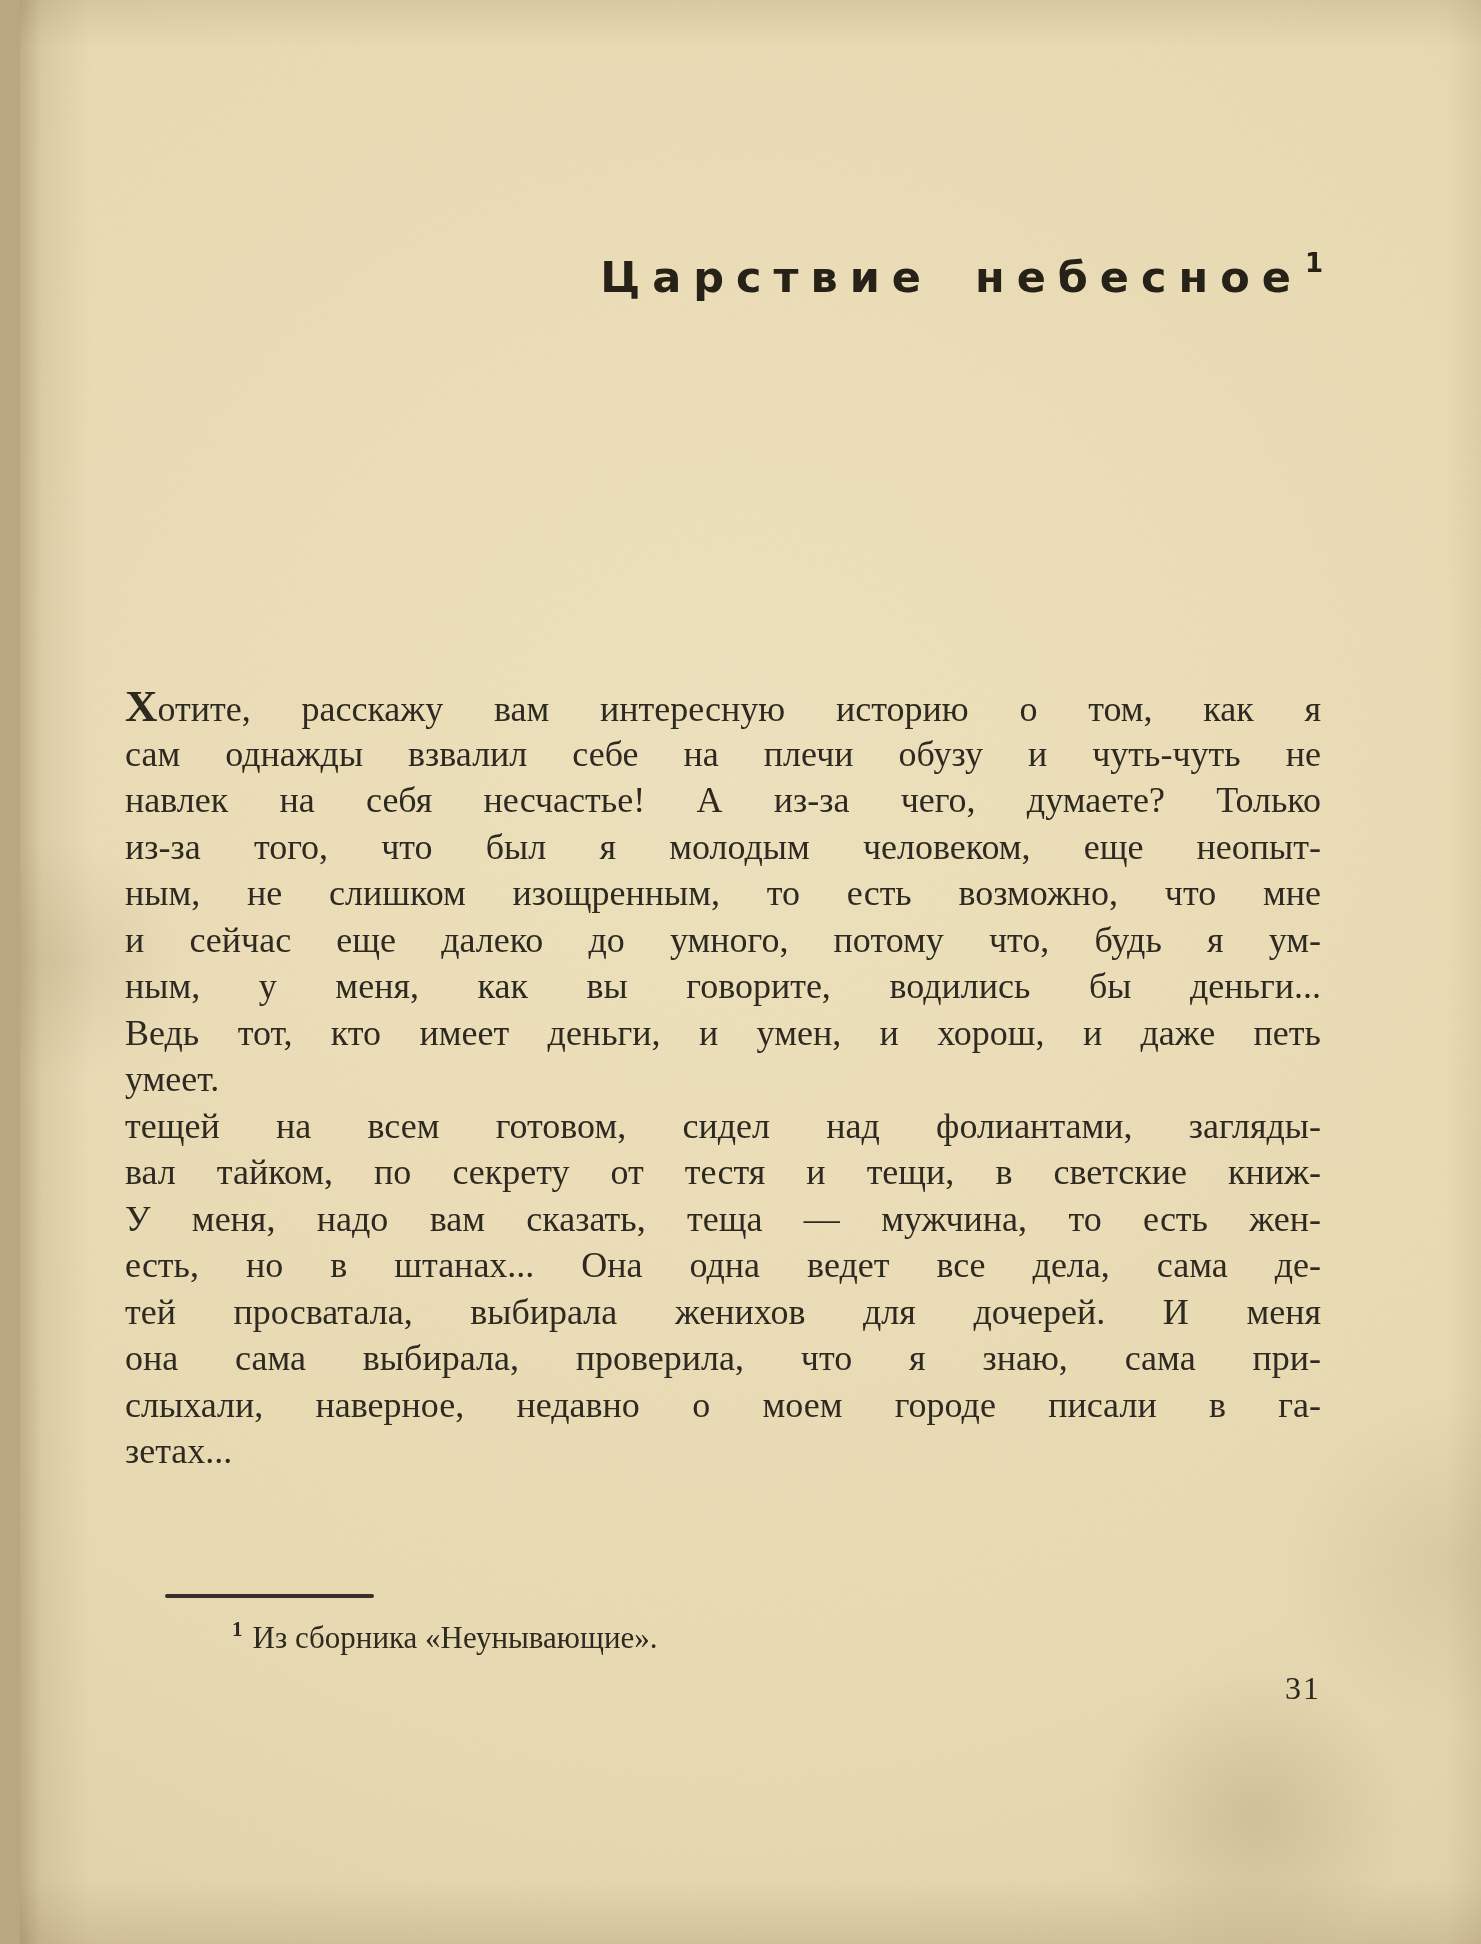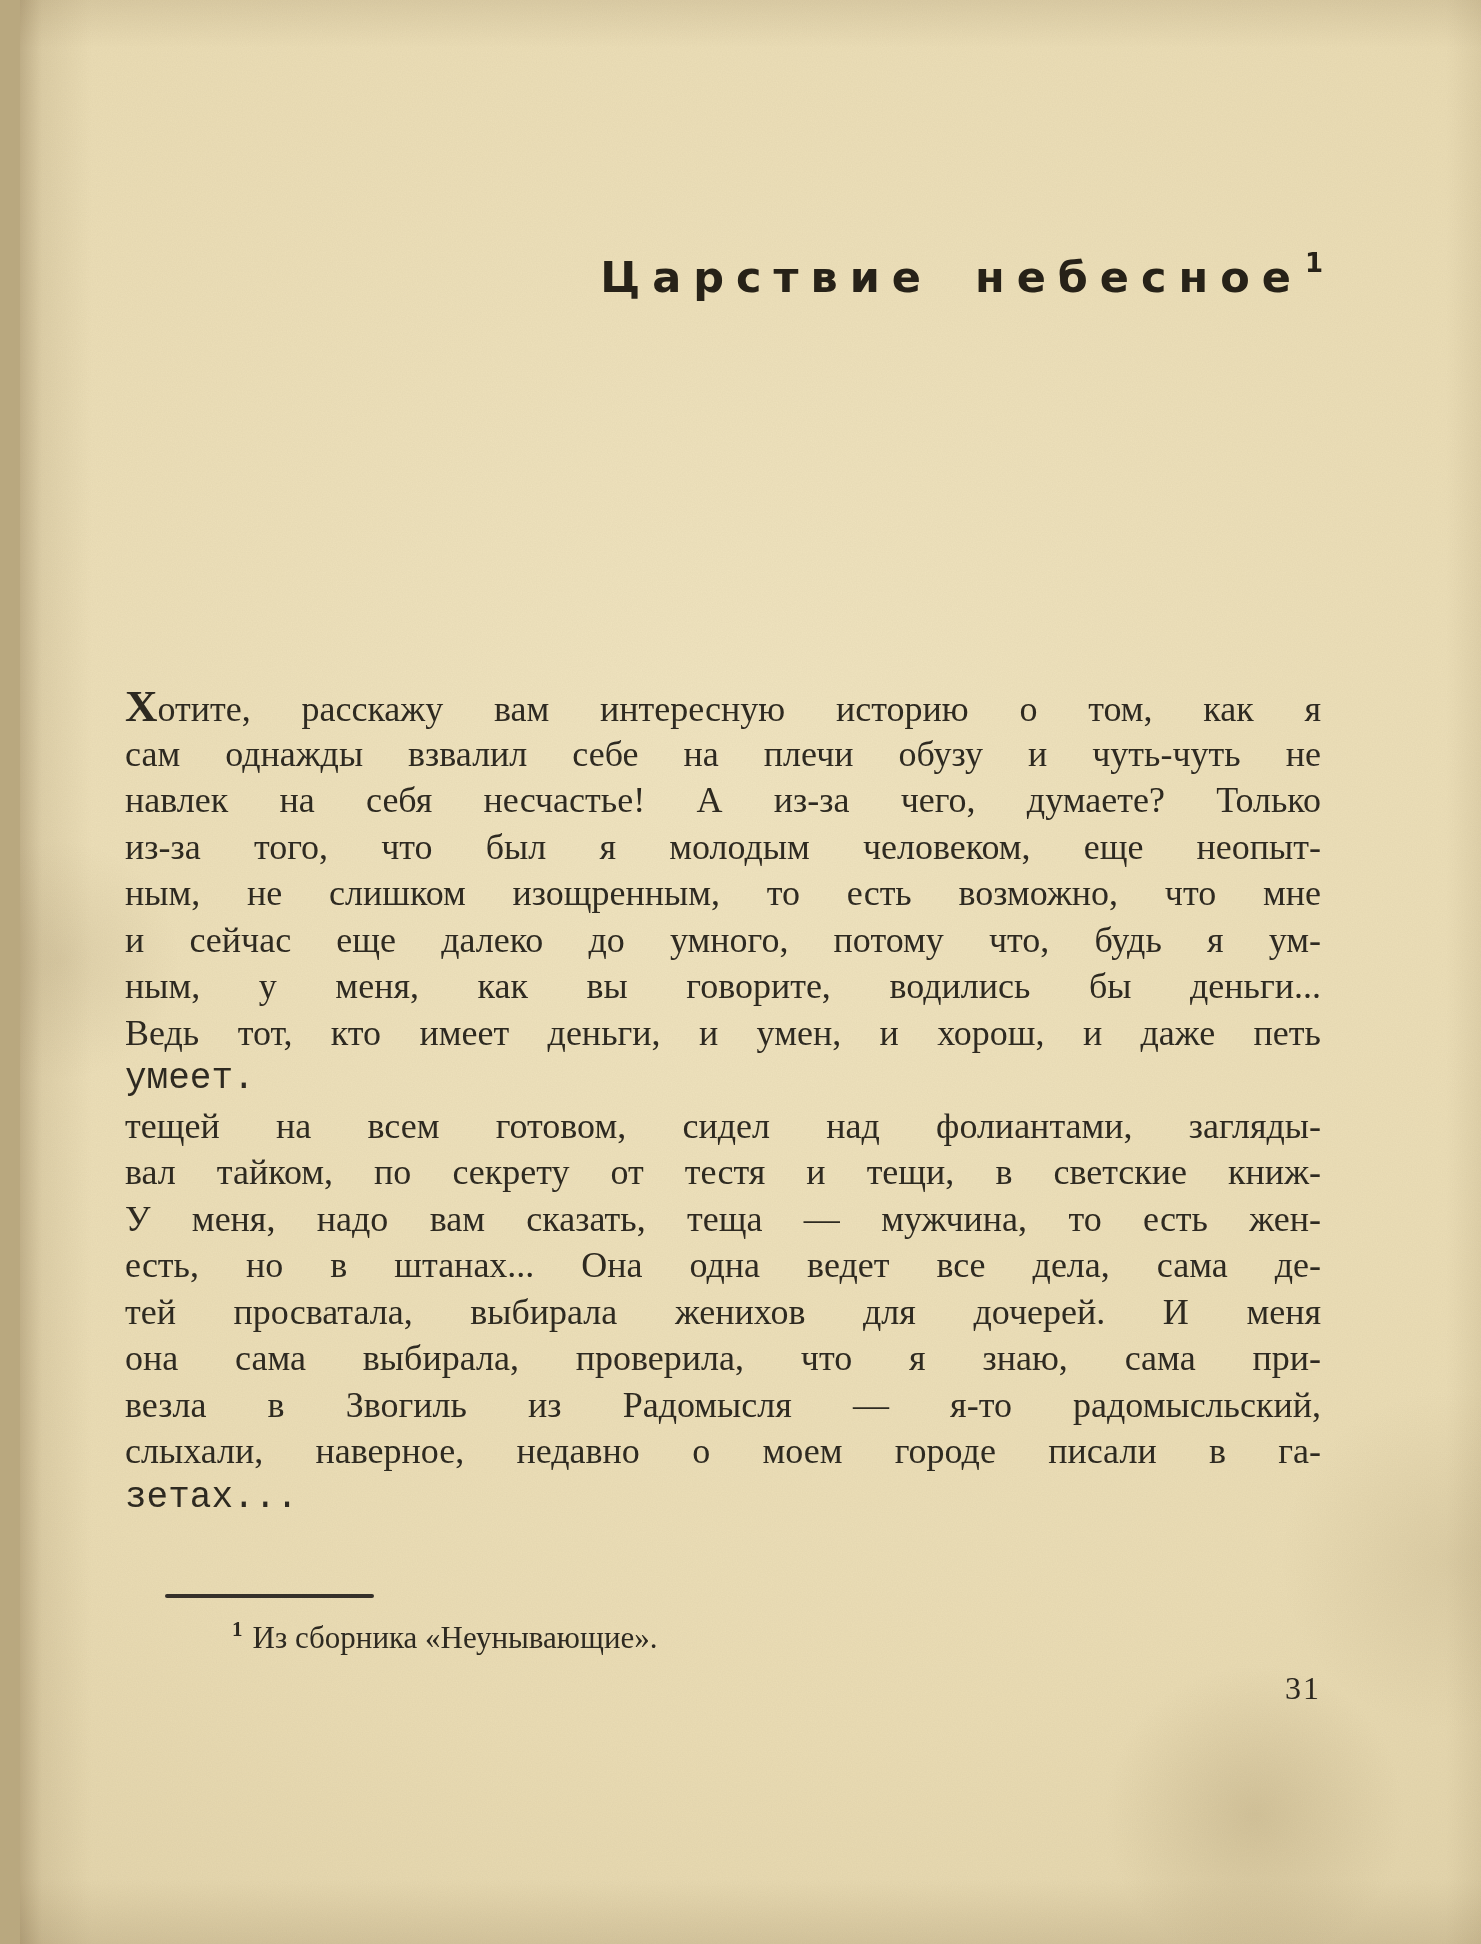--- a/index.html
+++ b/index.html
@@ -24,21 +24,21 @@
     position:absolute;left:105px;right:178px;top:248px;text-align:right;white-space:nowrap;
     font-family:"DejaVu Sans","Liberation Sans",sans-serif;font-weight:700;
     font-size:43px;letter-spacing:12px;word-spacing:15px;color:#272218;
   }
   .title-row .t-sup{font-size:26px;letter-spacing:0;vertical-align:20px;margin-left:2px;}
   .body{
     position:absolute;left:105px;top:684px;width:1196px;
     font-size:36px;line-height:46.5px;
   }
   .line{height:46.5px;text-align:justify;text-align-last:justify;text-justify:inter-word;}
-  .line.end{text-align-last:left;font-family:Liberation Mono, monospace;}
+  .line.end{text-align-last:left;}
   .line.ind{text-indent:62px;}
   .lead{font-weight:700;font-size:45px;line-height:1;}
   .rule{position:absolute;left:145px;top:1594px;width:209px;height:4px;background:#35302a;border-radius:2px;}
   .footnote{position:absolute;left:212px;top:1610px;width:1090px;font-size:31px;line-height:38px;color:#2e2a21;}
   .footnote .f-sup{font-size:21px;vertical-align:12px;margin-right:10px;font-weight:600;}
   .pageno{
     position:absolute;left:105px;top:1670px;width:1196px;box-sizing:border-box;padding-left:32px;
     text-align:right;font-size:32px;letter-spacing:2px;color:#2b271f;
   }
 </style>
@@ -66,21 +66,20 @@
       <div class="line">и сейчас еще далеко до умного, потому что, будь я ум-</div>
       <div class="line">ным, у меня, как вы говорите, водились бы деньги...</div>
       <div class="line">Ведь тот, кто имеет деньги, и умен, и хорош, и даже петь</div>
       <div class="line end">умеет.</div>
       <div class="line">тещей на всем готовом, сидел над фолиантами, загляды-</div>
       <div class="line">вал тайком, по секрету от тестя и тещи, в светские книж-</div>
       <div class="line">У меня, надо вам сказать, теща — мужчина, то есть жен-</div>
       <div class="line">есть, но в штанах... Она одна ведет все дела, сама де-</div>
       <div class="line">тей просватала, выбирала женихов для дочерей. И меня</div>
       <div class="line">она сама выбирала, проверила, что я знаю, сама при-</div>
-      <div class="line">везла в Звогиль из Радомысля — я-то радомысльский,</div>
       <div class="line">слыхали, наверное, недавно о моем городе писали в га-</div>
       <div class="line end">зетах...</div>
     </div>
 
   <div class="rule"></div>
 
   <div class="footnote"><sup class="f-sup">1</sup><span>Из сборника «Неунывающие».</span></div>
 
   <div class="pageno">31</div>
 

